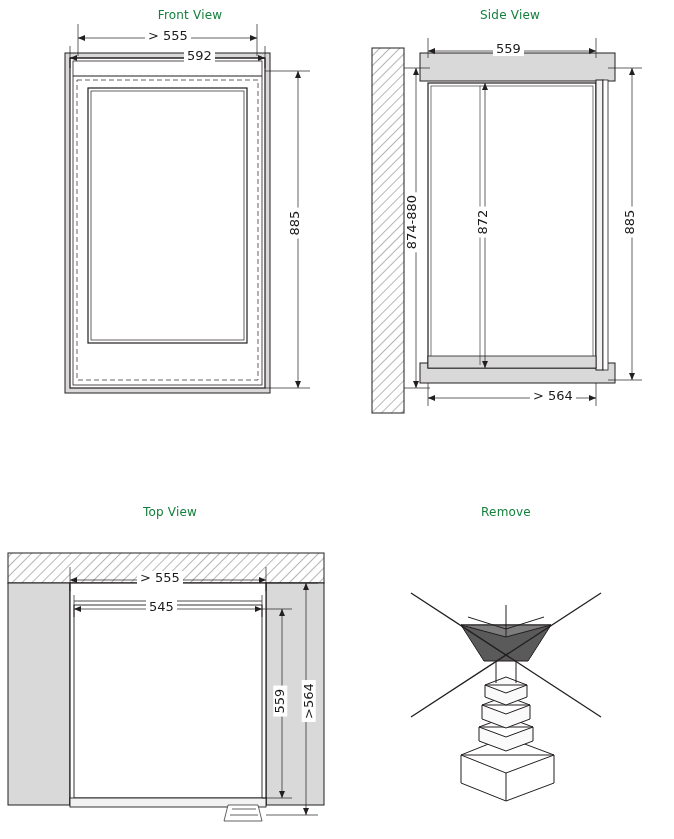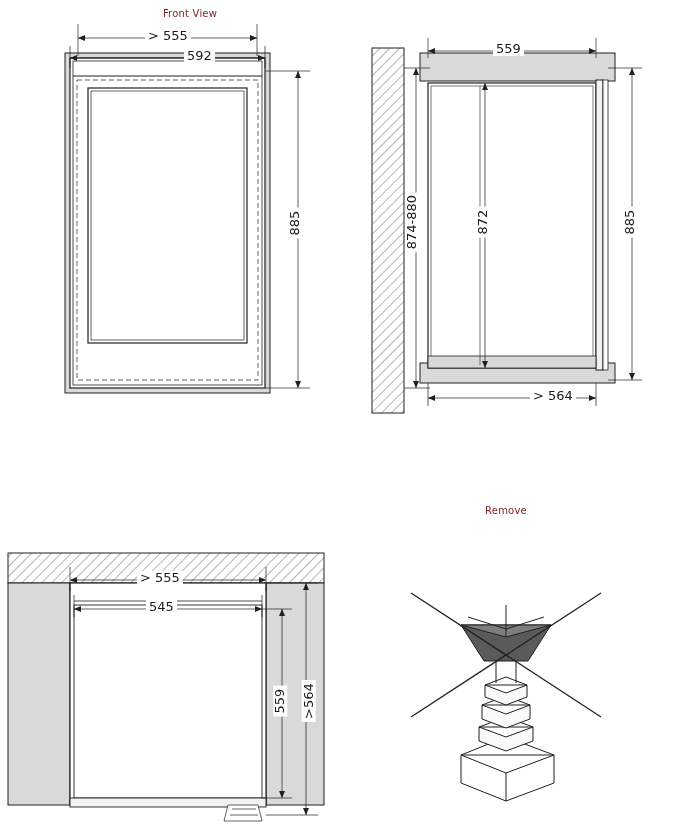--- a/index.html
+++ b/index.html
@@ -15,22 +15,22 @@
     position: relative;
     overflow: hidden;
   }
   .panel {
     position: absolute;
   }
   .panel-title {
     position: absolute;
     width: 100%;
     text-align: center;
-    font-size: 10px;
-    color: #7f1d1d;
+    font-size: 12px;
+    color: #15803d;
     letter-spacing: .2px;
   }
   .stage {
     position: absolute;
   }
   svg { display: block; overflow: visible; }
 
   .dimlabel {
     position: absolute;
     font-size: 13px;
@@ -102,20 +102,21 @@
       </g>
     </svg>
 
     <div class="dimlabel" style="left:105px; top:21px;">&gt; 555</div>
     <div class="dimlabel" style="left:108px; top:41px;margin-left:36px;">592</div>
     <div class="dimlabel rot90" style="left:240px; top:208px;">885</div>
   </div>
 </div>
 
 <div class="panel" id="side-view">
+  <div class="panel-title">Side View</div>
 
   <div class="stage" style="left:0; top:0; width:300px; height:420px;">
     <svg width="300" height="420" viewBox="0 0 300 420">
       <defs>
         <pattern id="hatchS" width="7" height="7" patternTransform="rotate(45)" patternUnits="userSpaceOnUse">
           <line x1="0" y1="0" x2="0" y2="7" stroke="#6e6e6e" stroke-width="1"></line>
         </pattern>
       </defs>
 
       <g>
@@ -175,20 +176,21 @@
 
     <div class="dimlabel" style="left:133px; top:34px;">559</div>
     <div class="dimlabel rot90" style="left:22px; top:207px;">874-880</div>
     <div class="dimlabel rot90" style="left:108px; top:207px;">872</div>
     <div class="dimlabel rot90" style="left:255px; top:207px;">885</div>
     <div class="dimlabel" style="left:125px; top:381px;margin-left:45px;">&gt; 564</div>
   </div>
 </div>
 
 <div class="panel" id="top-view">
+  <div class="panel-title">Top View</div>
 
   <div class="stage" style="left:0; top:0; width:340px; height:330px;">
     <svg width="340" height="330" viewBox="0 0 340 330">
       <defs>
         <pattern id="hatchT" width="7" height="7" patternTransform="rotate(45)" patternUnits="userSpaceOnUse">
           <line x1="0" y1="0" x2="0" y2="7" stroke="#6e6e6e" stroke-width="1"></line>
         </pattern>
       </defs>
 
       <g>

